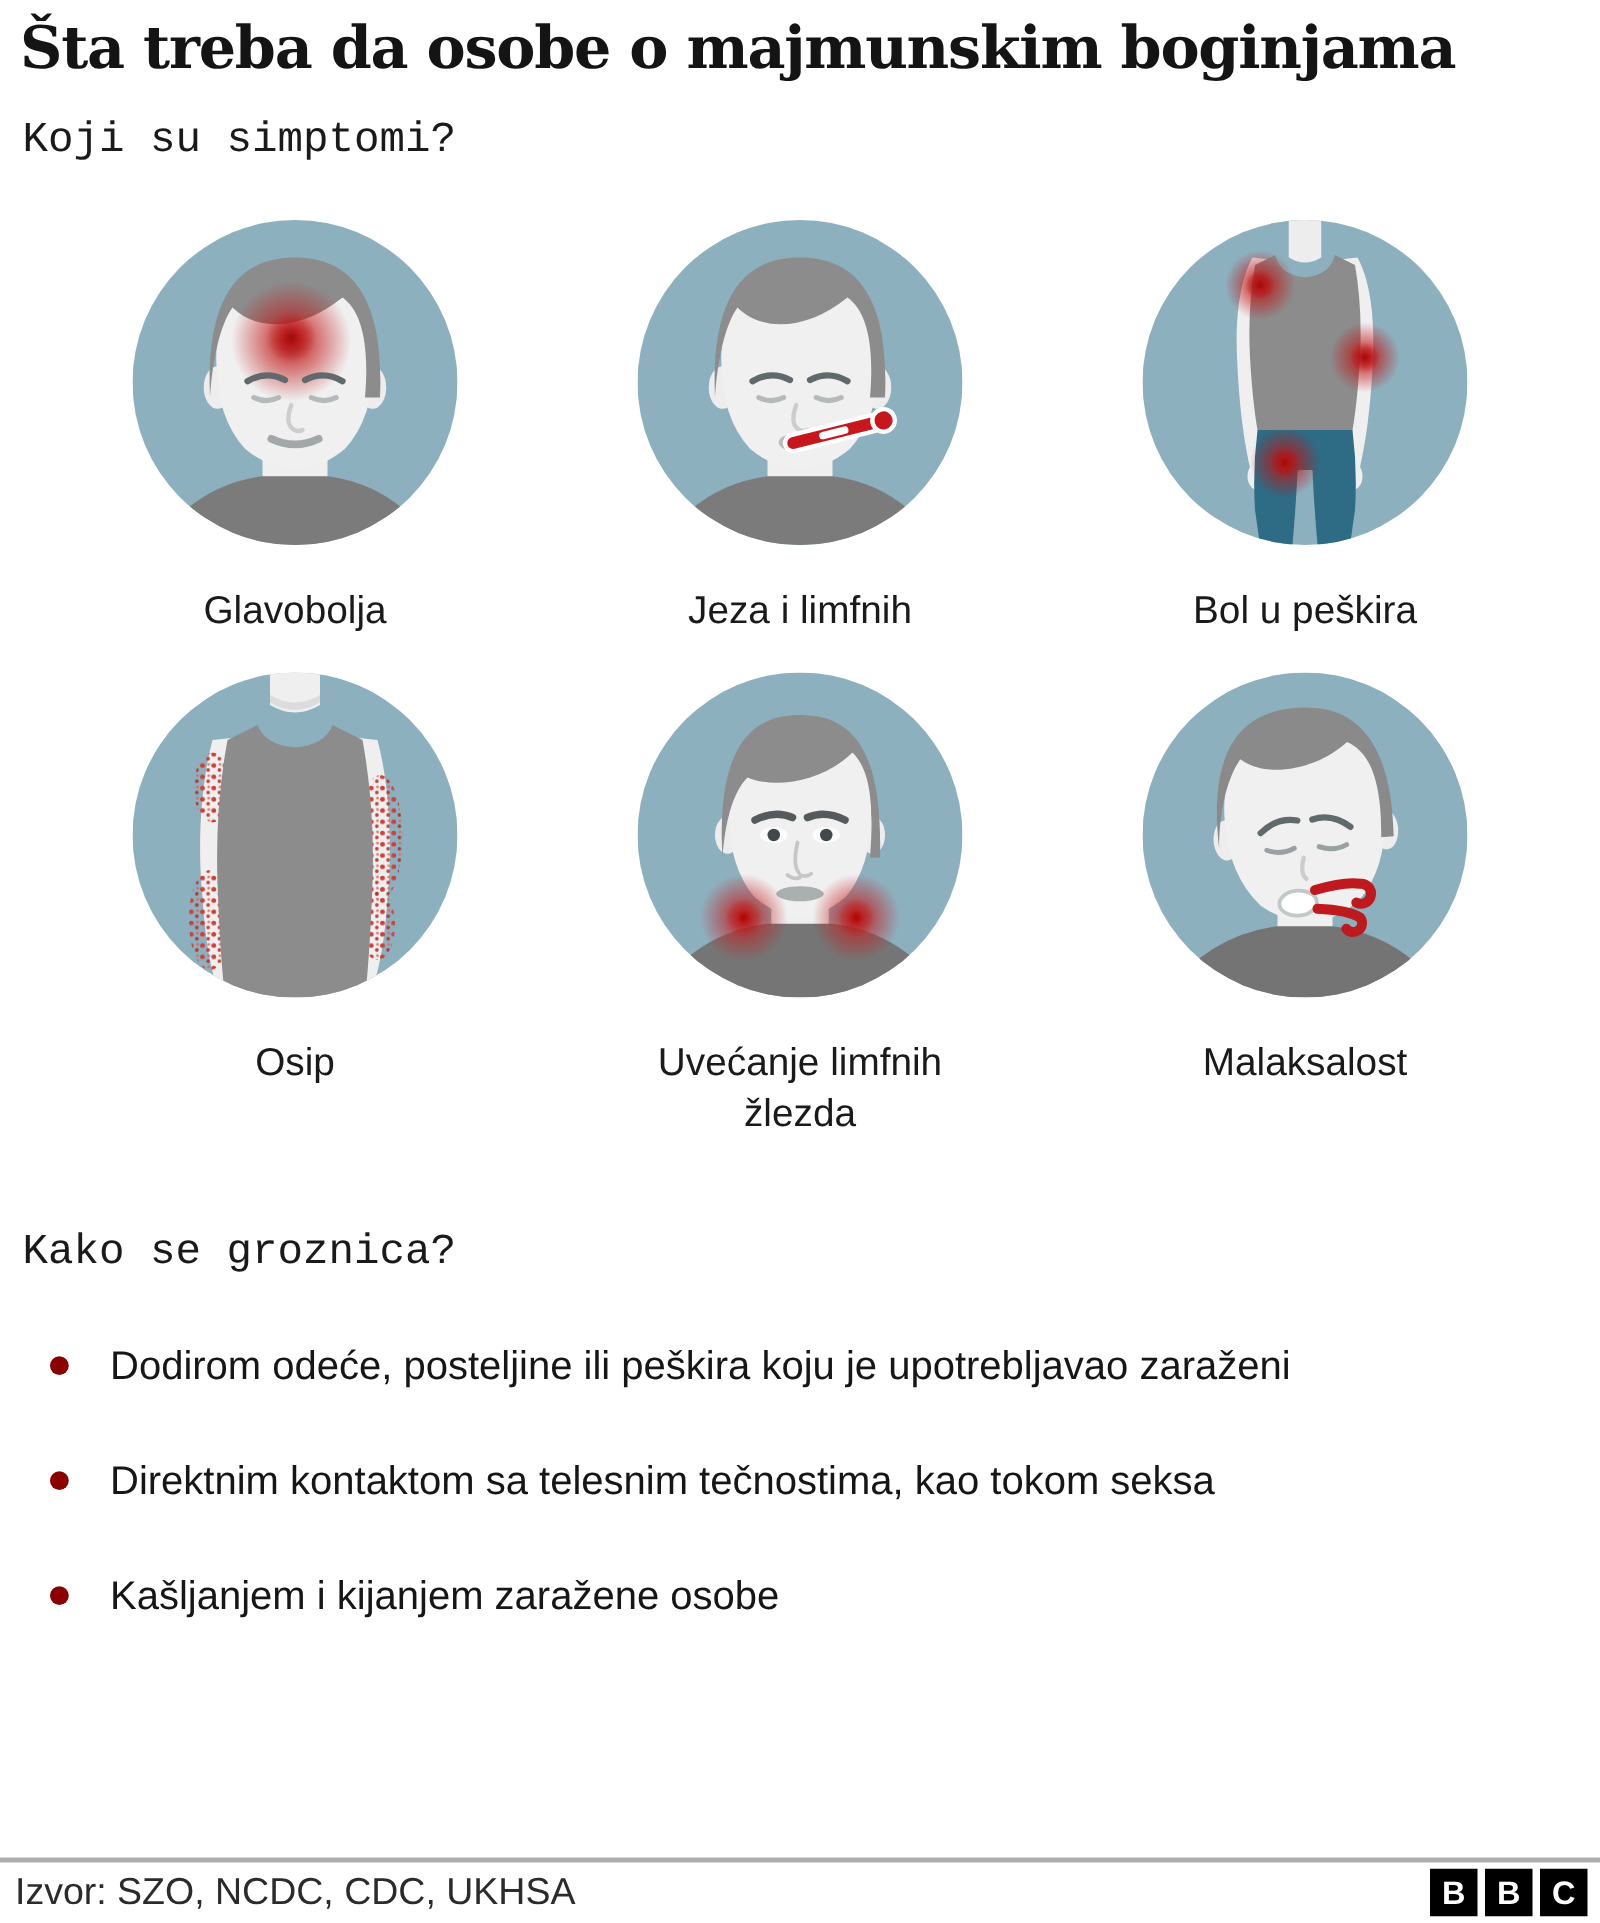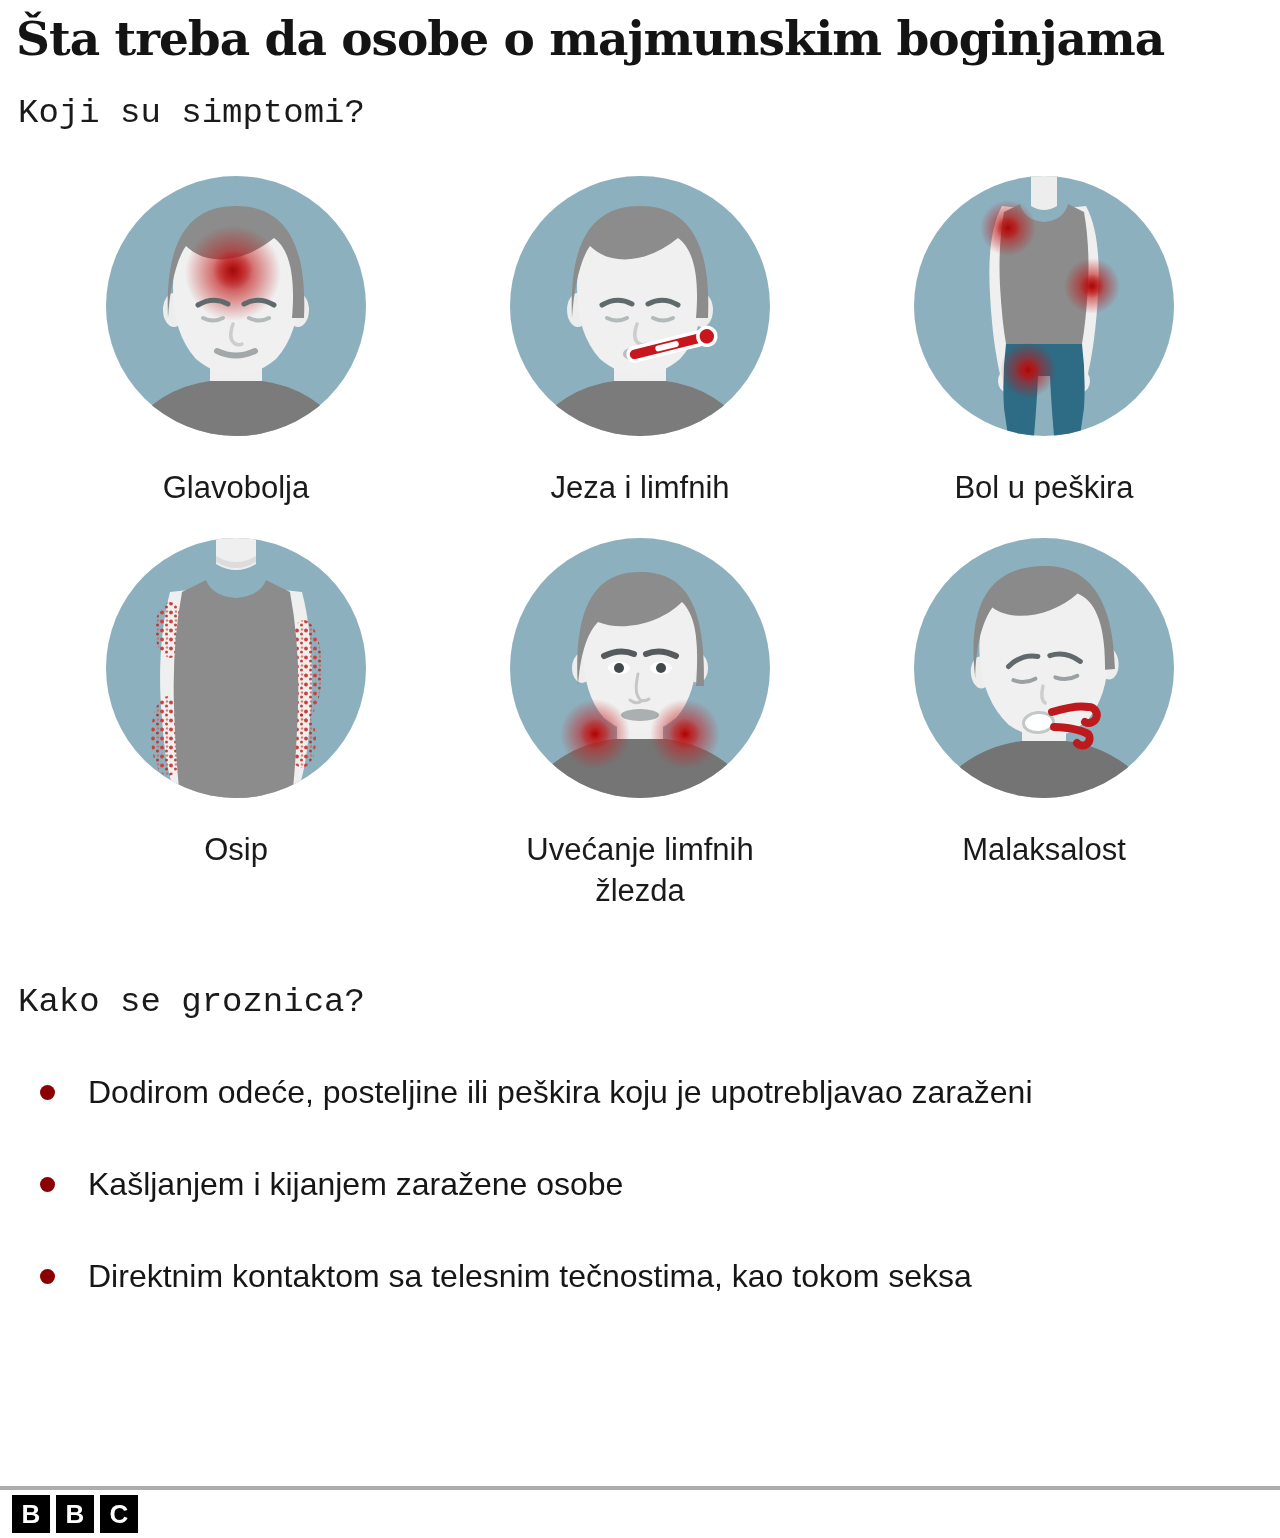--- a/index.html
+++ b/index.html
@@ -262,30 +262,31 @@
 
   <div class="transmission">
     <h2 class="section-heading">Kako se groznica?</h2>
     <ul class="transmission-list">
       <li>
         <span class="dot"></span>
         <span>Dodirom odeće, posteljine ili peškira koju je upotrebljavao zaraženi</span>
       </li>
       <li>
         <span class="dot"></span>
-        <span>Kašljanjem i kijanjem zaražene osobe</span>
+        <span>Direktnim kontaktom sa telesnim tečnostima, kao tokom seksa</span>
       </li>
       <li>
         <span class="dot"></span>
-        <span>Direktnim kontaktom sa telesnim tečnostima, kao tokom seksa</span>
+        <span>Kašljanjem i kijanjem zaražene osobe</span>
       </li>
     </ul>
   </div>
 
 </div>
 
 <div class="footer">
+  <span class="source-text">Izvor: SZO, NCDC, CDC, UKHSA</span>
   <div class="bbc-logo">
     <span class="bbc-block">B</span>
     <span class="bbc-block">B</span>
     <span class="bbc-block">C</span>
   </div>
 </div>
 
 </body></html>

